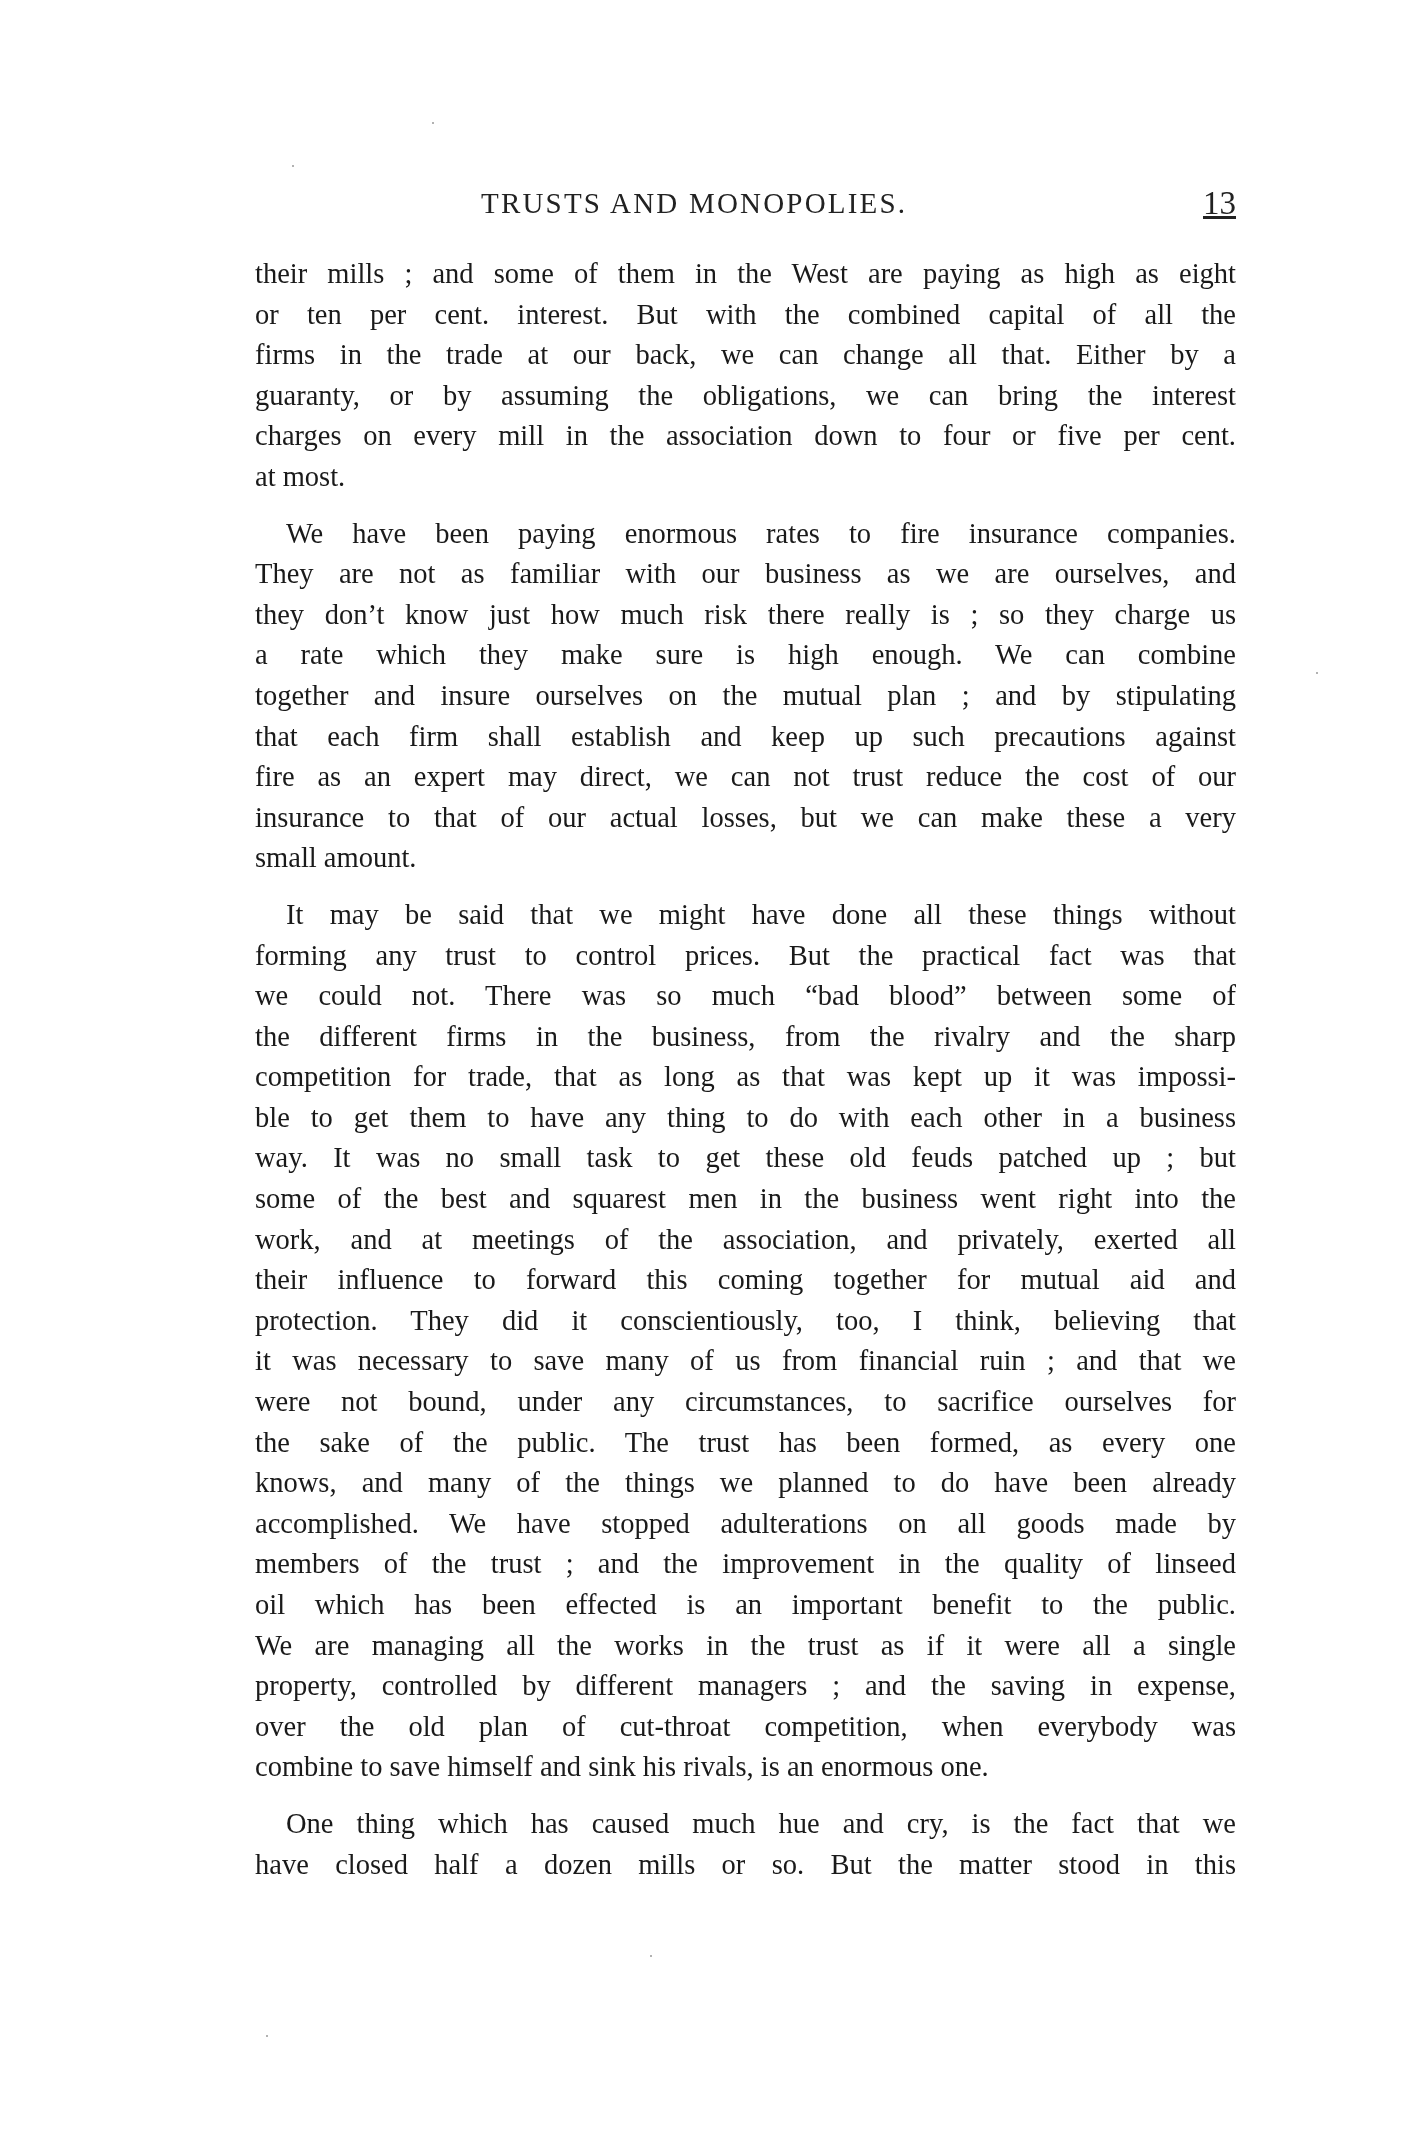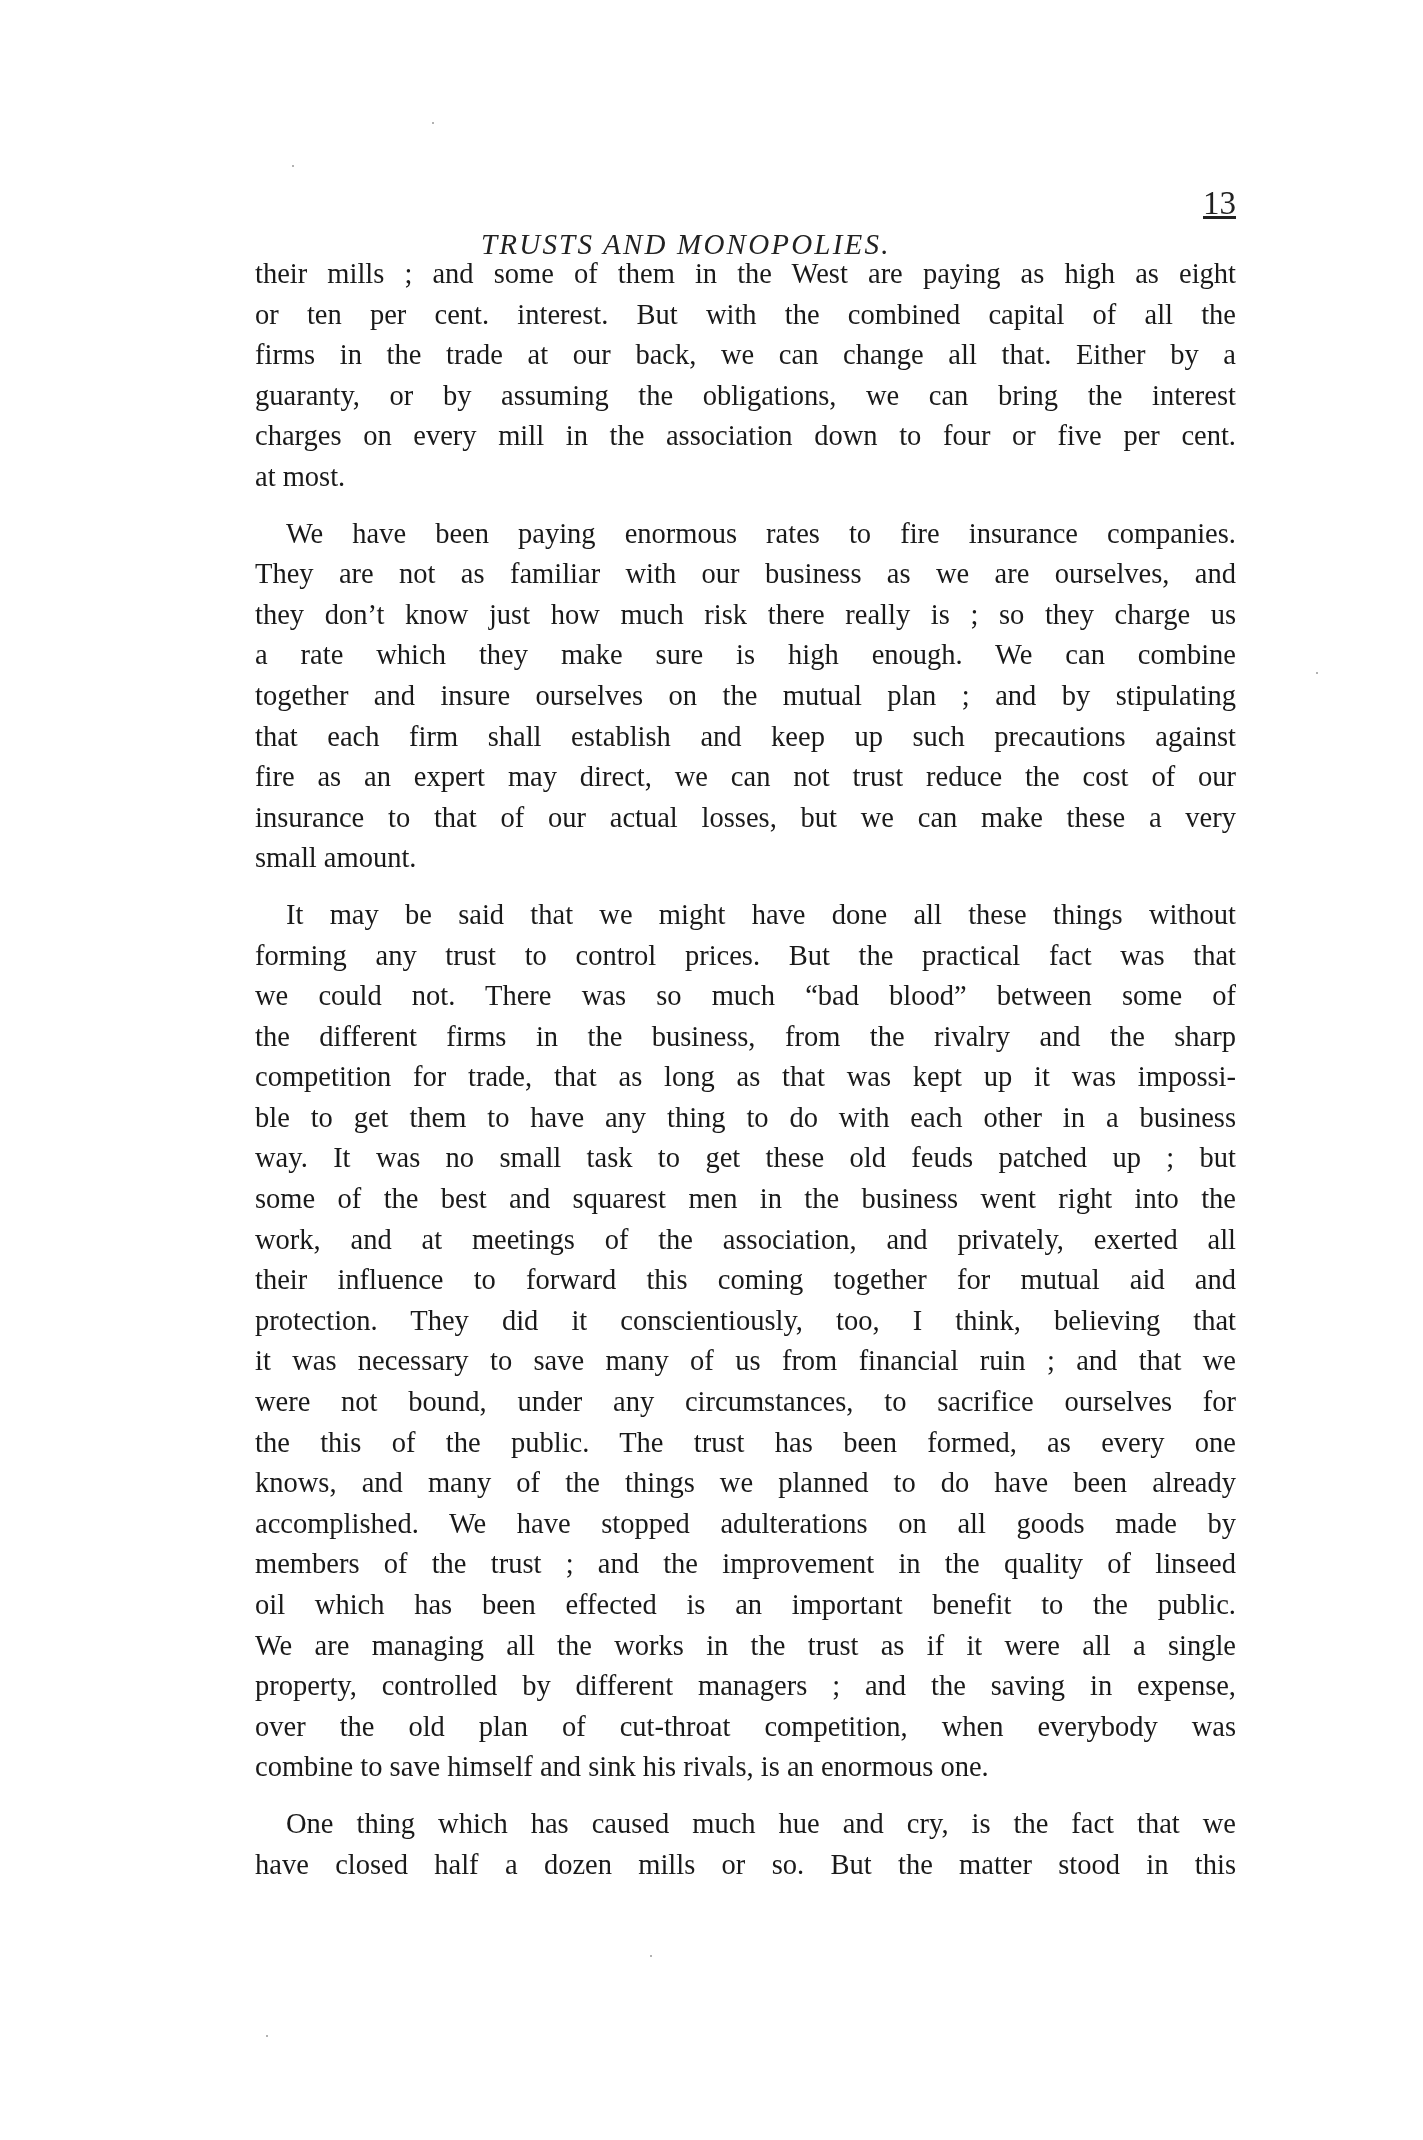--- a/index.html
+++ b/index.html
@@ -1,21 +1,21 @@
 <!DOCTYPE html>
 <html><head>
 <meta charset="utf-8">
 <style>
   html, body { margin: 0; padding: 0; background: #ffffff; }
   body { width: 1423px; height: 2140px; position: relative; overflow: hidden;
          font-family: "Liberation Serif", "DejaVu Serif", serif; color: #1a1a1a; }
   .page { position: absolute; left: 0; top: 0; width: 1423px; height: 2140px; background: #fff; }
   .running-head { position: absolute; top: 182px; left: 255px; width: 981px; height: 42px; }
-  .running-title { position: absolute; left: 226px; top: 0; font-style: italic; font-size: 29px;
-                   letter-spacing: 2.2px; line-height: 42px; color: #222; margin-top: 41px; }
+  .running-title { position: absolute; left: 226px; top: 0; font-size: 29px;
+                   letter-spacing: 2.2px; line-height: 42px; color: #222; }
   .page-number { position: absolute; right: 0; top: 0; font-size: 33px; line-height: 42px; color: #222; text-decoration: underline; }
   .body-text { position: absolute; left: 255px; top: 254px; width: 981px; }
   .line { height: 40.6px; line-height: 40.6px; font-size: 28.5px; white-space: nowrap;
           text-align: justify; text-align-last: justify; overflow: hidden; }
   .line.last { text-align-last: left; }
   .line.indent { padding-left: 31px; margin-top: 16px; }
   .speck { position: absolute; width: 2px; height: 2px; background: #999; border-radius: 1px; }
 </style>
 </head>
 <body>
@@ -59,21 +59,21 @@
         <div class="line">the different firms in the business, from the rivalry and the sharp</div>
         <div class="line">competition for trade, that as long as that was kept up it was impossi-</div>
         <div class="line">ble to get them to have any thing to do with each other in a business</div>
         <div class="line">way.  It was no small task to get these old feuds patched up ; but</div>
         <div class="line">some of the best and squarest men in the business went right into the</div>
         <div class="line">work, and at meetings of the association, and privately, exerted all</div>
         <div class="line">their influence to forward this coming together for mutual aid and</div>
         <div class="line">protection.  They did it conscientiously, too, I think, believing that</div>
         <div class="line">it was necessary to save many of us from financial ruin ; and that we</div>
         <div class="line">were not bound, under any circumstances, to sacrifice ourselves for</div>
-        <div class="line">the this of the public.  The trust has been formed, as every one</div>
+        <div class="line">the sake of the public.  The trust has been formed, as every one</div>
         <div class="line">knows, and many of the things we planned to do have been already</div>
         <div class="line">accomplished.  We have stopped adulterations on all goods made by</div>
         <div class="line">members of the trust ; and the improvement in the quality of linseed</div>
         <div class="line">oil which has been effected is an important benefit to the public.</div>
         <div class="line">We are managing all the works in the trust as if it were all a single</div>
         <div class="line">property, controlled by different managers ; and the saving in expense,</div>
         <div class="line">over the old plan of cut-throat competition, when everybody was</div>
         <div class="line last">combine to save himself and sink his rivals, is an enormous one.</div>
       </div>
       <div>

